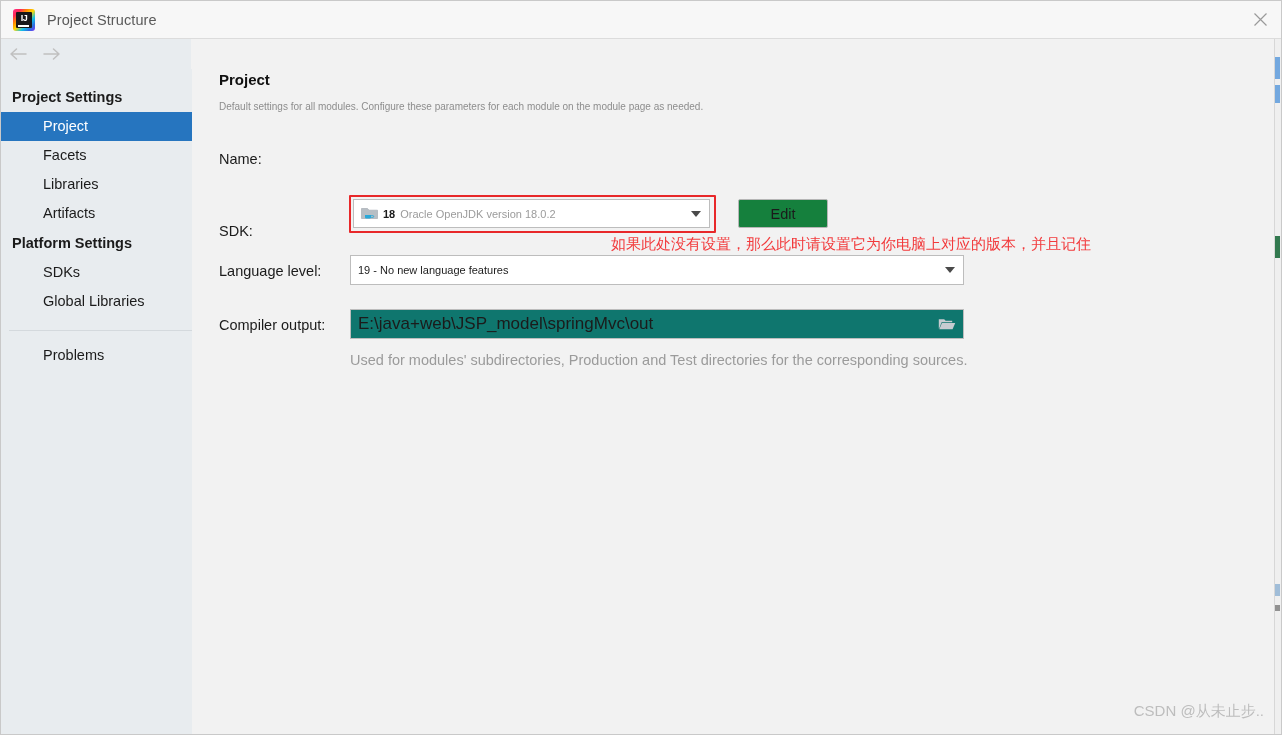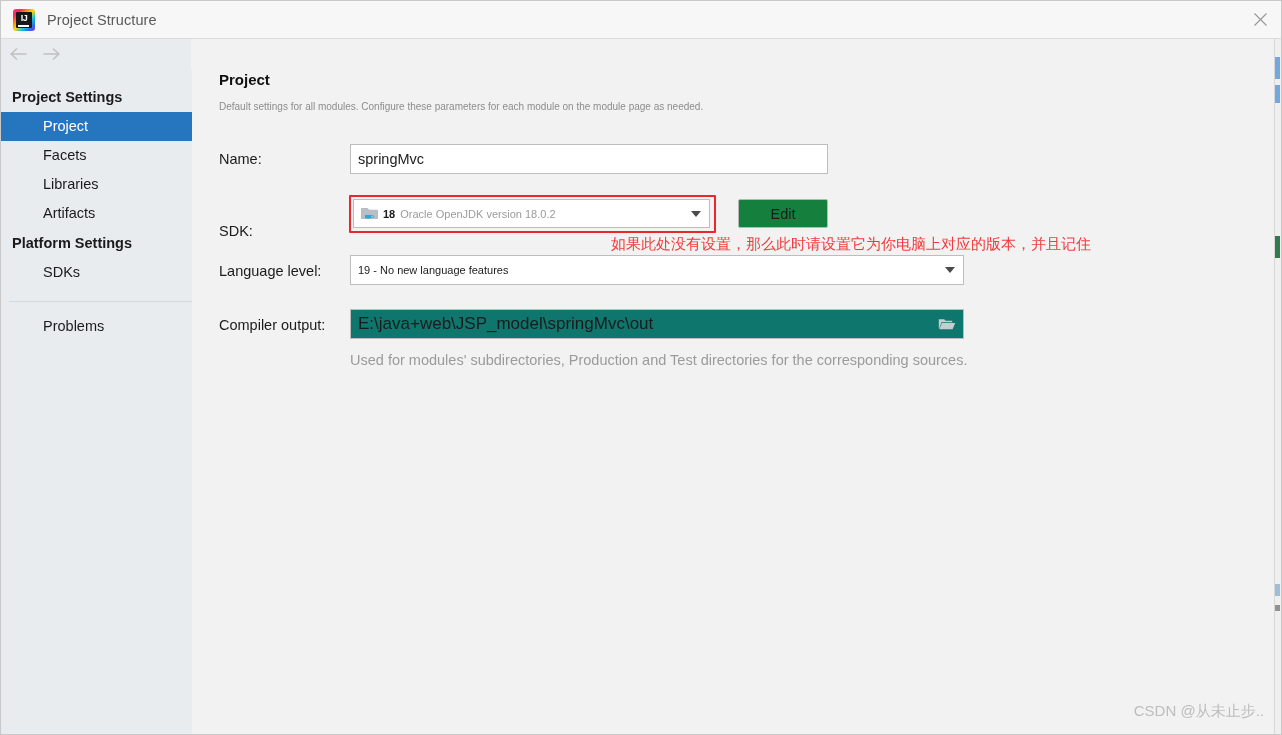--- a/index.html
+++ b/index.html
@@ -290,33 +290,33 @@
     <div class="side-group">Project Settings</div>
 
     <div class="side-item selected">Project</div>
     <div class="side-item">Facets</div>
     <div class="side-item">Libraries</div>
     <div class="side-item">Artifacts</div>
 
     <div class="side-group">Platform Settings</div>
 
     <div class="side-item">SDKs</div>
+    <div class="side-item">Global Libraries</div>
 
     <div class="side-sep"></div>
 
     <div class="side-item">Problems</div>
   </div>
 
   <div class="content">
 
     <div class="page-title">Project</div>
     <div class="page-sub">Default settings for all modules. Configure these parameters for each module on the module page as needed.</div>
 
     <div class="row-label" style="left:27px; top:112px;">Name:</div>
-    <div class="text-field" style="left:158px; top:105px; width:478px; height:30px;">springMvc</div>
 
     <div class="row-label" style="left:27px; top:184px;">SDK:</div>
 
     <div class="combo" style="left:161px; top:160px; width:357px; height:29px;">
       <div class="combo-text">
         <span class="sdk-icon">
           <svg width="17" height="15" viewBox="0 0 17 15">
             <path d="M0.5 2.5 L6.5 2.5 L8 4.2 L16.5 4.2 L16.5 12.5 L0.5 12.5 Z" fill="#b7bec4" stroke="#a7aeb4" stroke-width="0.7"></path>
             <path d="M4 9.0 L10 9.0 L10 11.6 Q10 12.6 8.6 12.6 L5.4 12.6 Q4 12.6 4 11.6 Z" fill="#2aa8d8"></path>
             <path d="M10.2 9.6 L11.8 9.6 Q12.7 9.6 12.7 10.5 Q12.7 11.4 11.8 11.4 L10.2 11.4" fill="none" stroke="#2aa8d8" stroke-width="0.9"></path>

